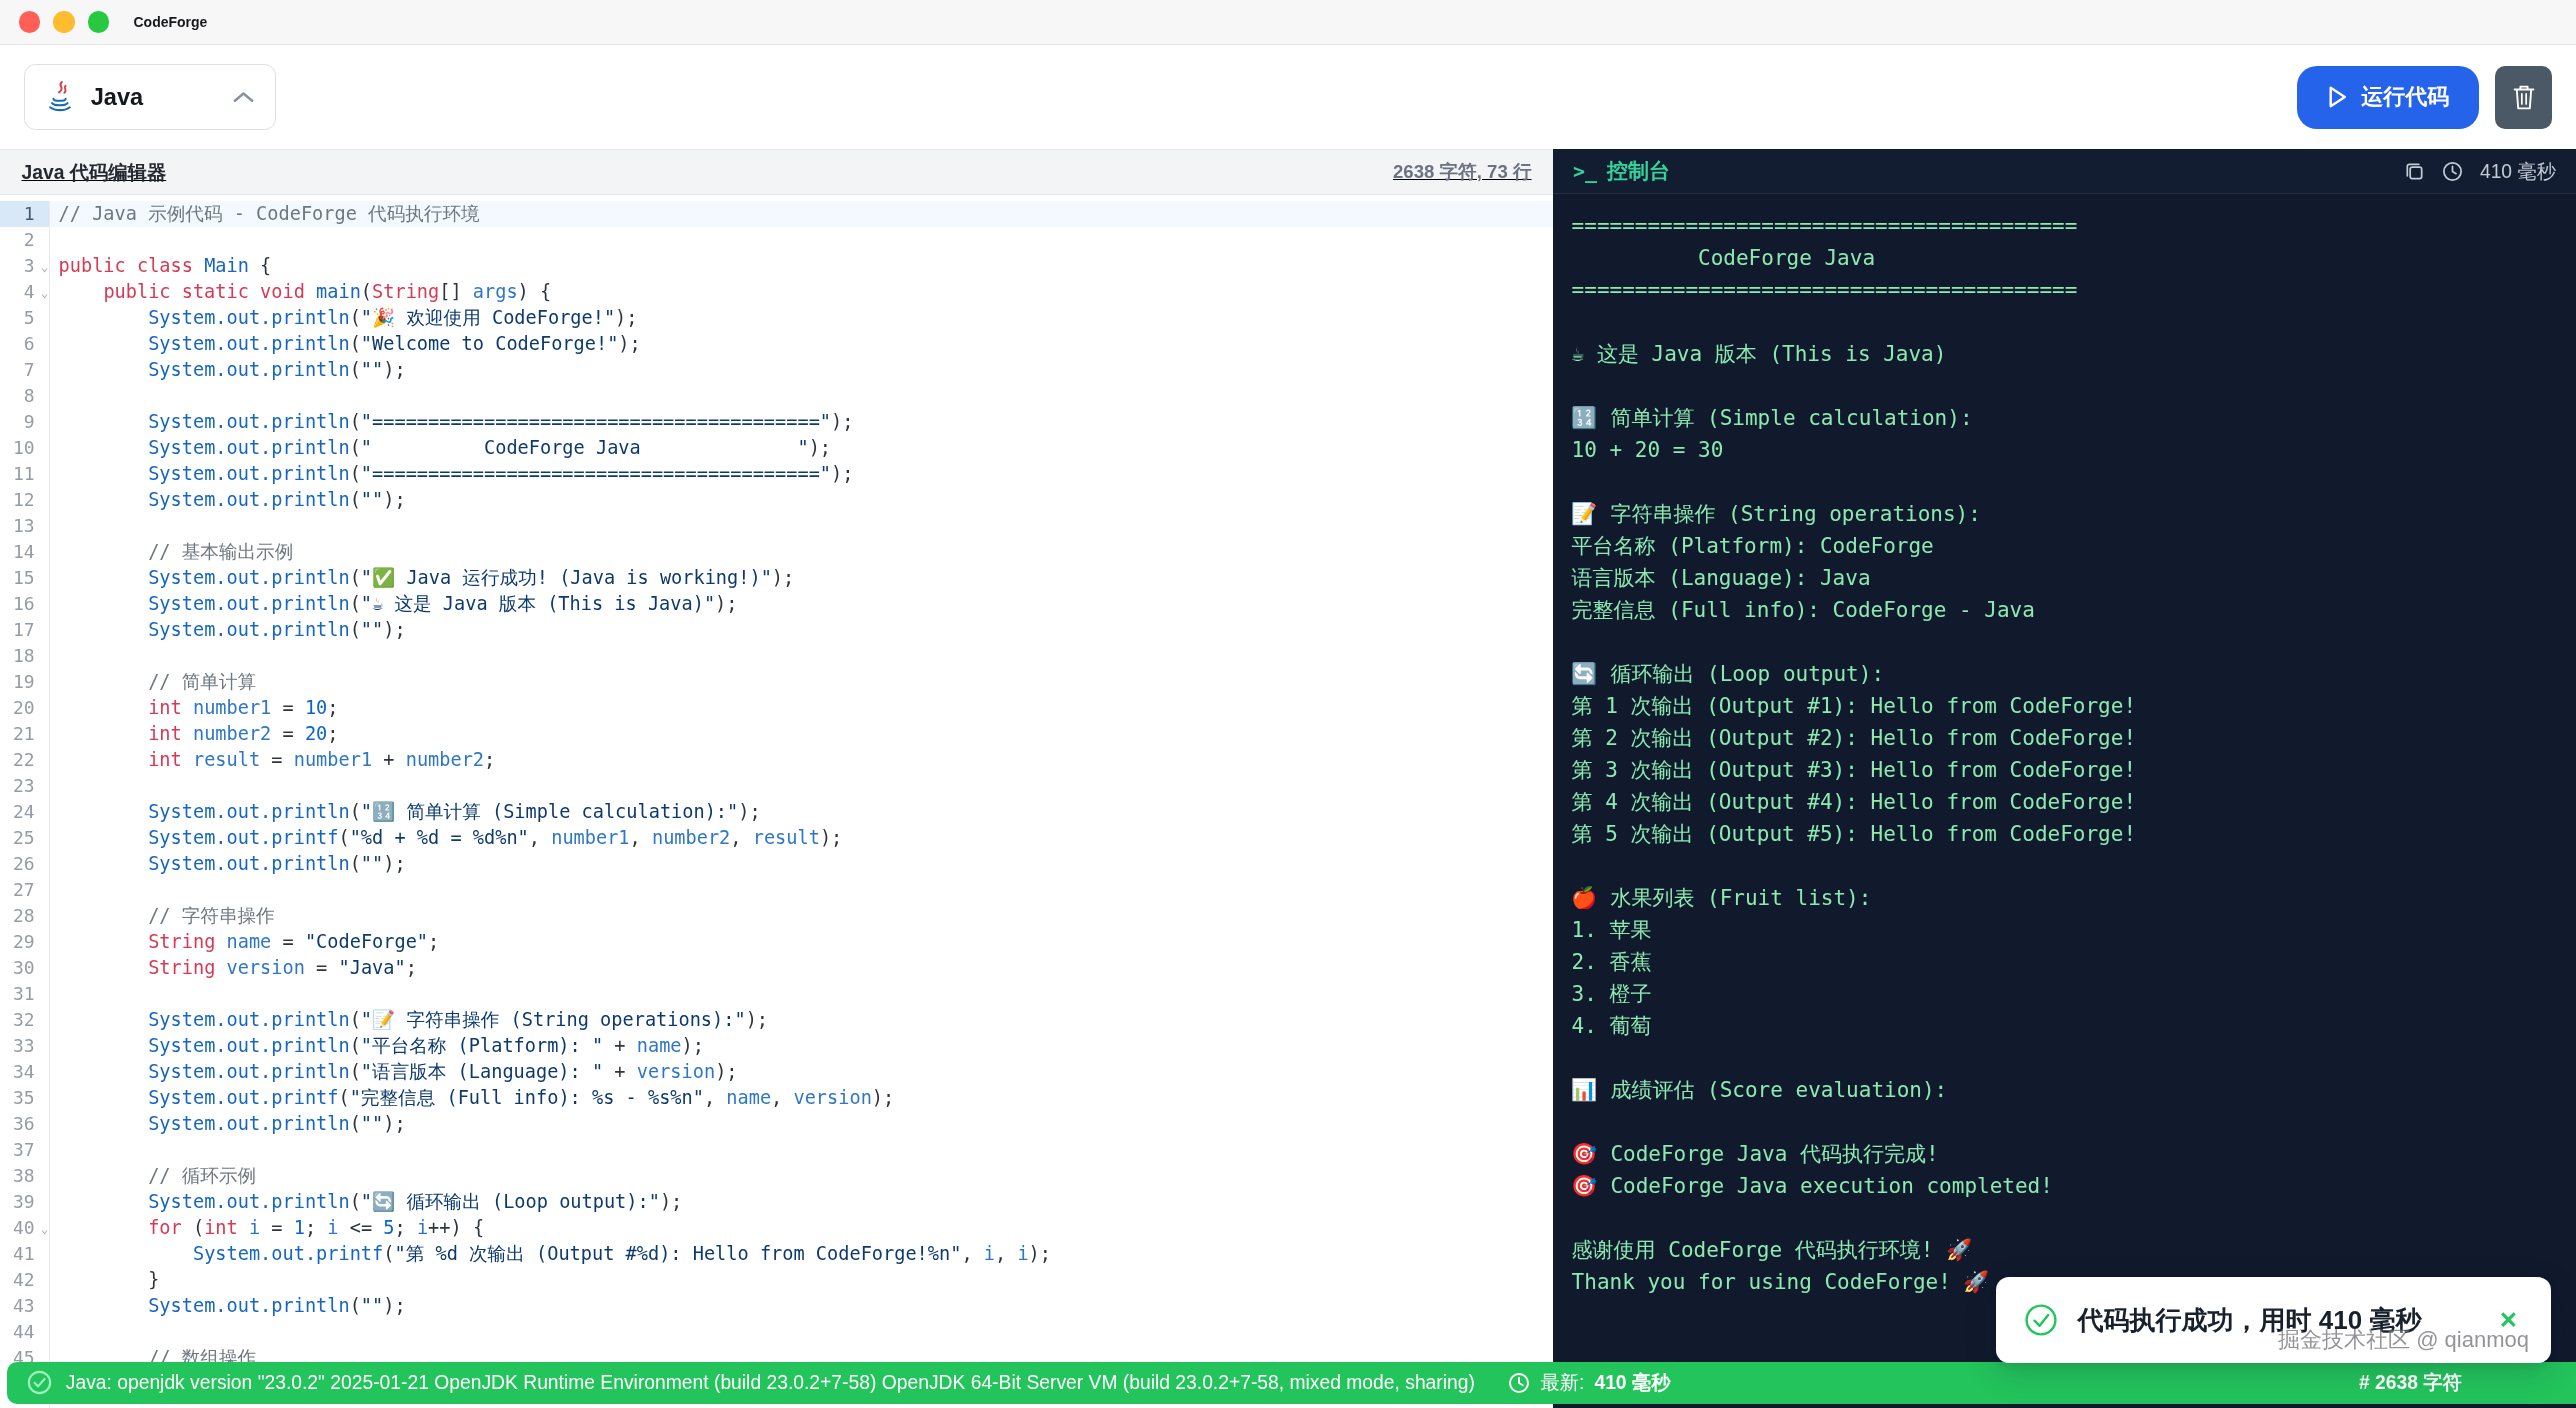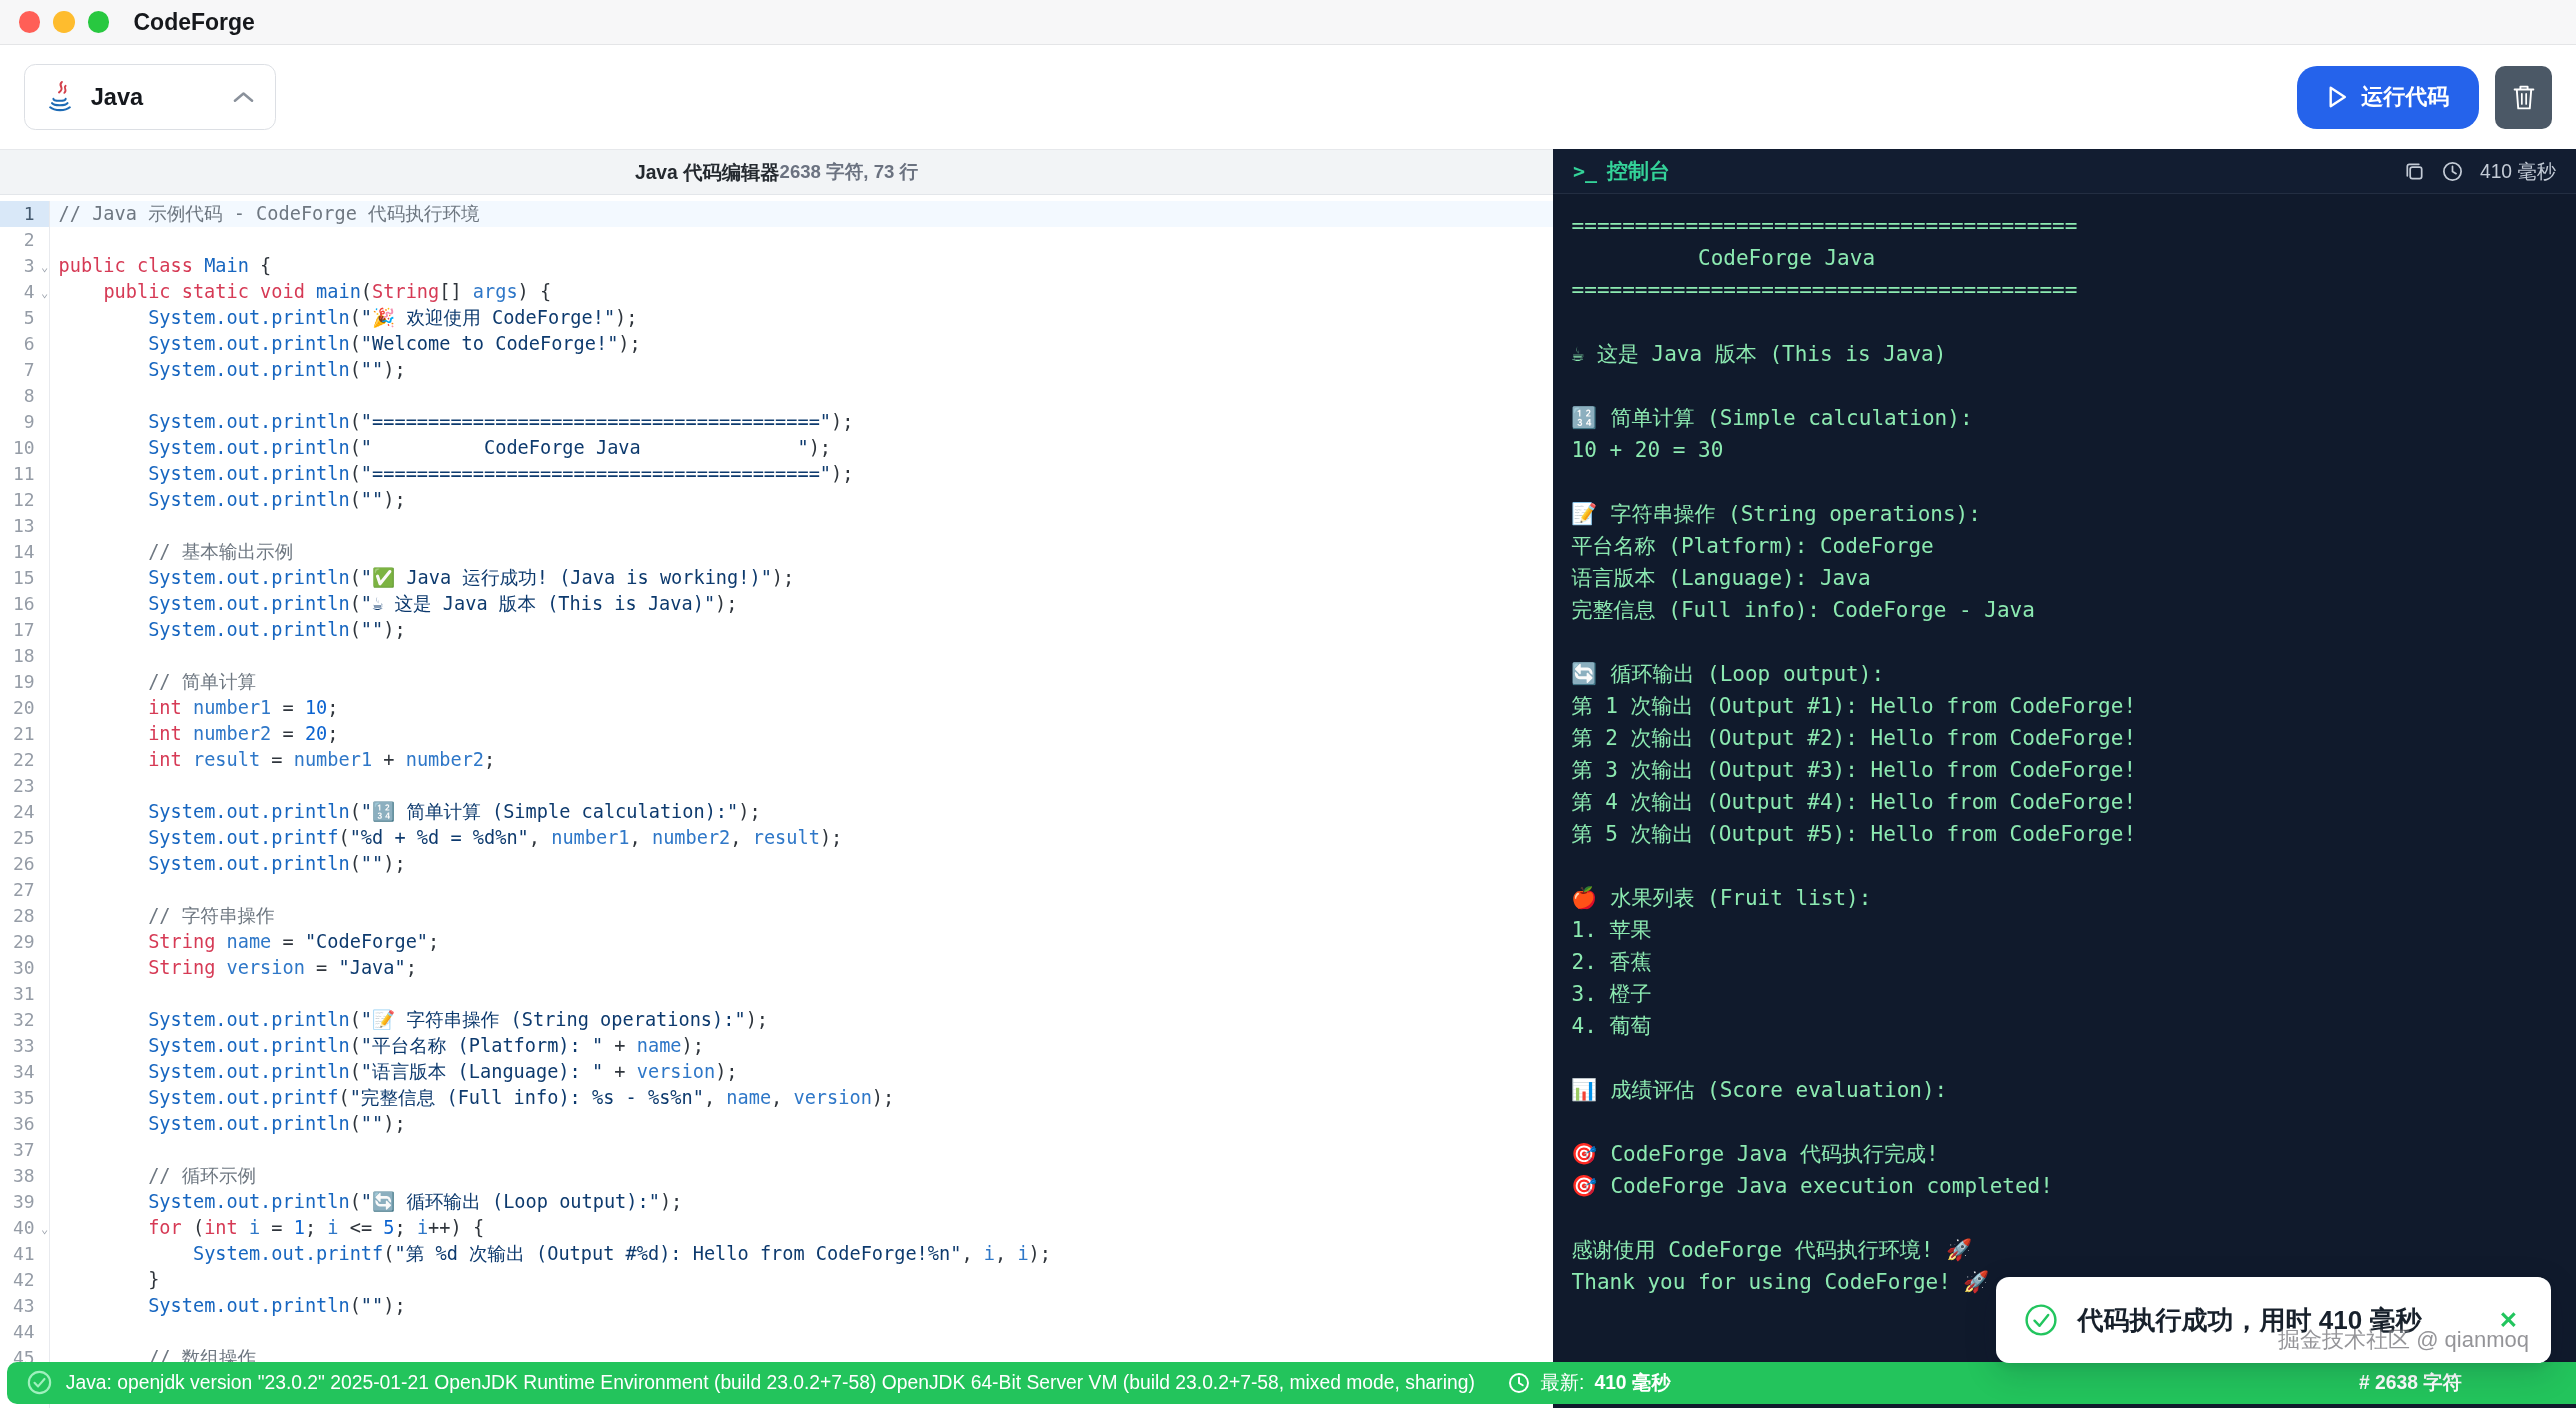--- a/index.html
+++ b/index.html
@@ -4,42 +4,42 @@
 <style>
   html,body{margin:0;padding:0;}
   body{width:2576px;height:1408px;position:relative;overflow:hidden;background:#fff;
        font-family:"Liberation Sans","DejaVu Sans",sans-serif;}
 
   
   .titlebar{height:44px;background:#f7f7f8;border-bottom:0.7px solid #e4e5e7;
             display:flex;align-items:center;padding:0 18.6px;gap:13px;}
   .light{width:21.5px;height:21.5px;border-radius:50%;display:inline-block;}
   .light.red{background:#ff5f57}.light.yellow{background:#febc2e}.light.green{background:#28c840}
-  .win-title{font-size:23px;font-weight:700;color:#16181c;margin-left:11.4px;}
+  .win-title{font-size:14px;font-weight:700;color:#16181c;margin-left:11.4px;}
 
   
   .toolbar{height:104px;background:#fff;display:flex;align-items:center;
            justify-content:space-between;padding:0 24px;}
   .lang-select{display:flex;align-items:center;gap:15.7px;width:252px;height:66px;
                border:1.4px solid #dcdfe4;border-radius:11.4px;background:#fff;padding:0 20px;
                font-size:23.6px;font-weight:600;color:#15181d;cursor:pointer;font-family:inherit;}
   .lang-select .chev{margin-left:auto;}
   .toolbar-right{display:flex;gap:15.7px;align-items:center;}
   .run-btn{height:63px;padding:0 30px;background:#2563eb;border:none;border-radius:20px;
            color:#fff;font-size:22px;font-weight:600;display:flex;align-items:center;gap:13px;
            cursor:pointer;font-family:inherit;}
   .trash-btn{width:57px;height:63px;background:#4b5866;border:none;border-radius:10px;
              display:flex;align-items:center;justify-content:center;cursor:pointer;}
 
   
   .main{display:flex;height:1259px;}
   .editor-pane{width:1553px;display:flex;flex-direction:column;background:#fff;min-width:0;}
   .editor-header{height:44px;background:#f2f4f6;border-top:0.7px solid #e6e8eb;
                  border-bottom:1.4px solid #e3e6ea;display:flex;align-items:center;
-                 justify-content:center;padding:0 21.5px;flex:none;}
+                 justify-content:space-between;padding:0 21.5px;flex:none;text-decoration:underline;}
   .editor-header .t{font-size:19.3px;font-weight:700;color:#24292f;}
   .editor-header .s{font-size:18.6px;font-weight:600;color:#6b7280;}
   .editor-body{flex:1;display:flex;overflow:hidden;
                font-family:"DejaVu Sans Mono","Liberation Mono",monospace;
                font-size:18.6px;line-height:26px;padding-top:5.7px;}
   .gutter{width:49px;border-right:1.4px solid #e8eaee;flex:none;}
   .gut-cell{height:26px;position:relative;color:#959ca6;text-align:right;
             padding-right:14.3px;font-size:18px;box-sizing:border-box;}
   .gut-cell.active{background:#d9e8f8;color:#44596e;}
   .fold{position:absolute;right:0.7px;top:1.4px;font-size:12px;color:#9aa1ab;}

